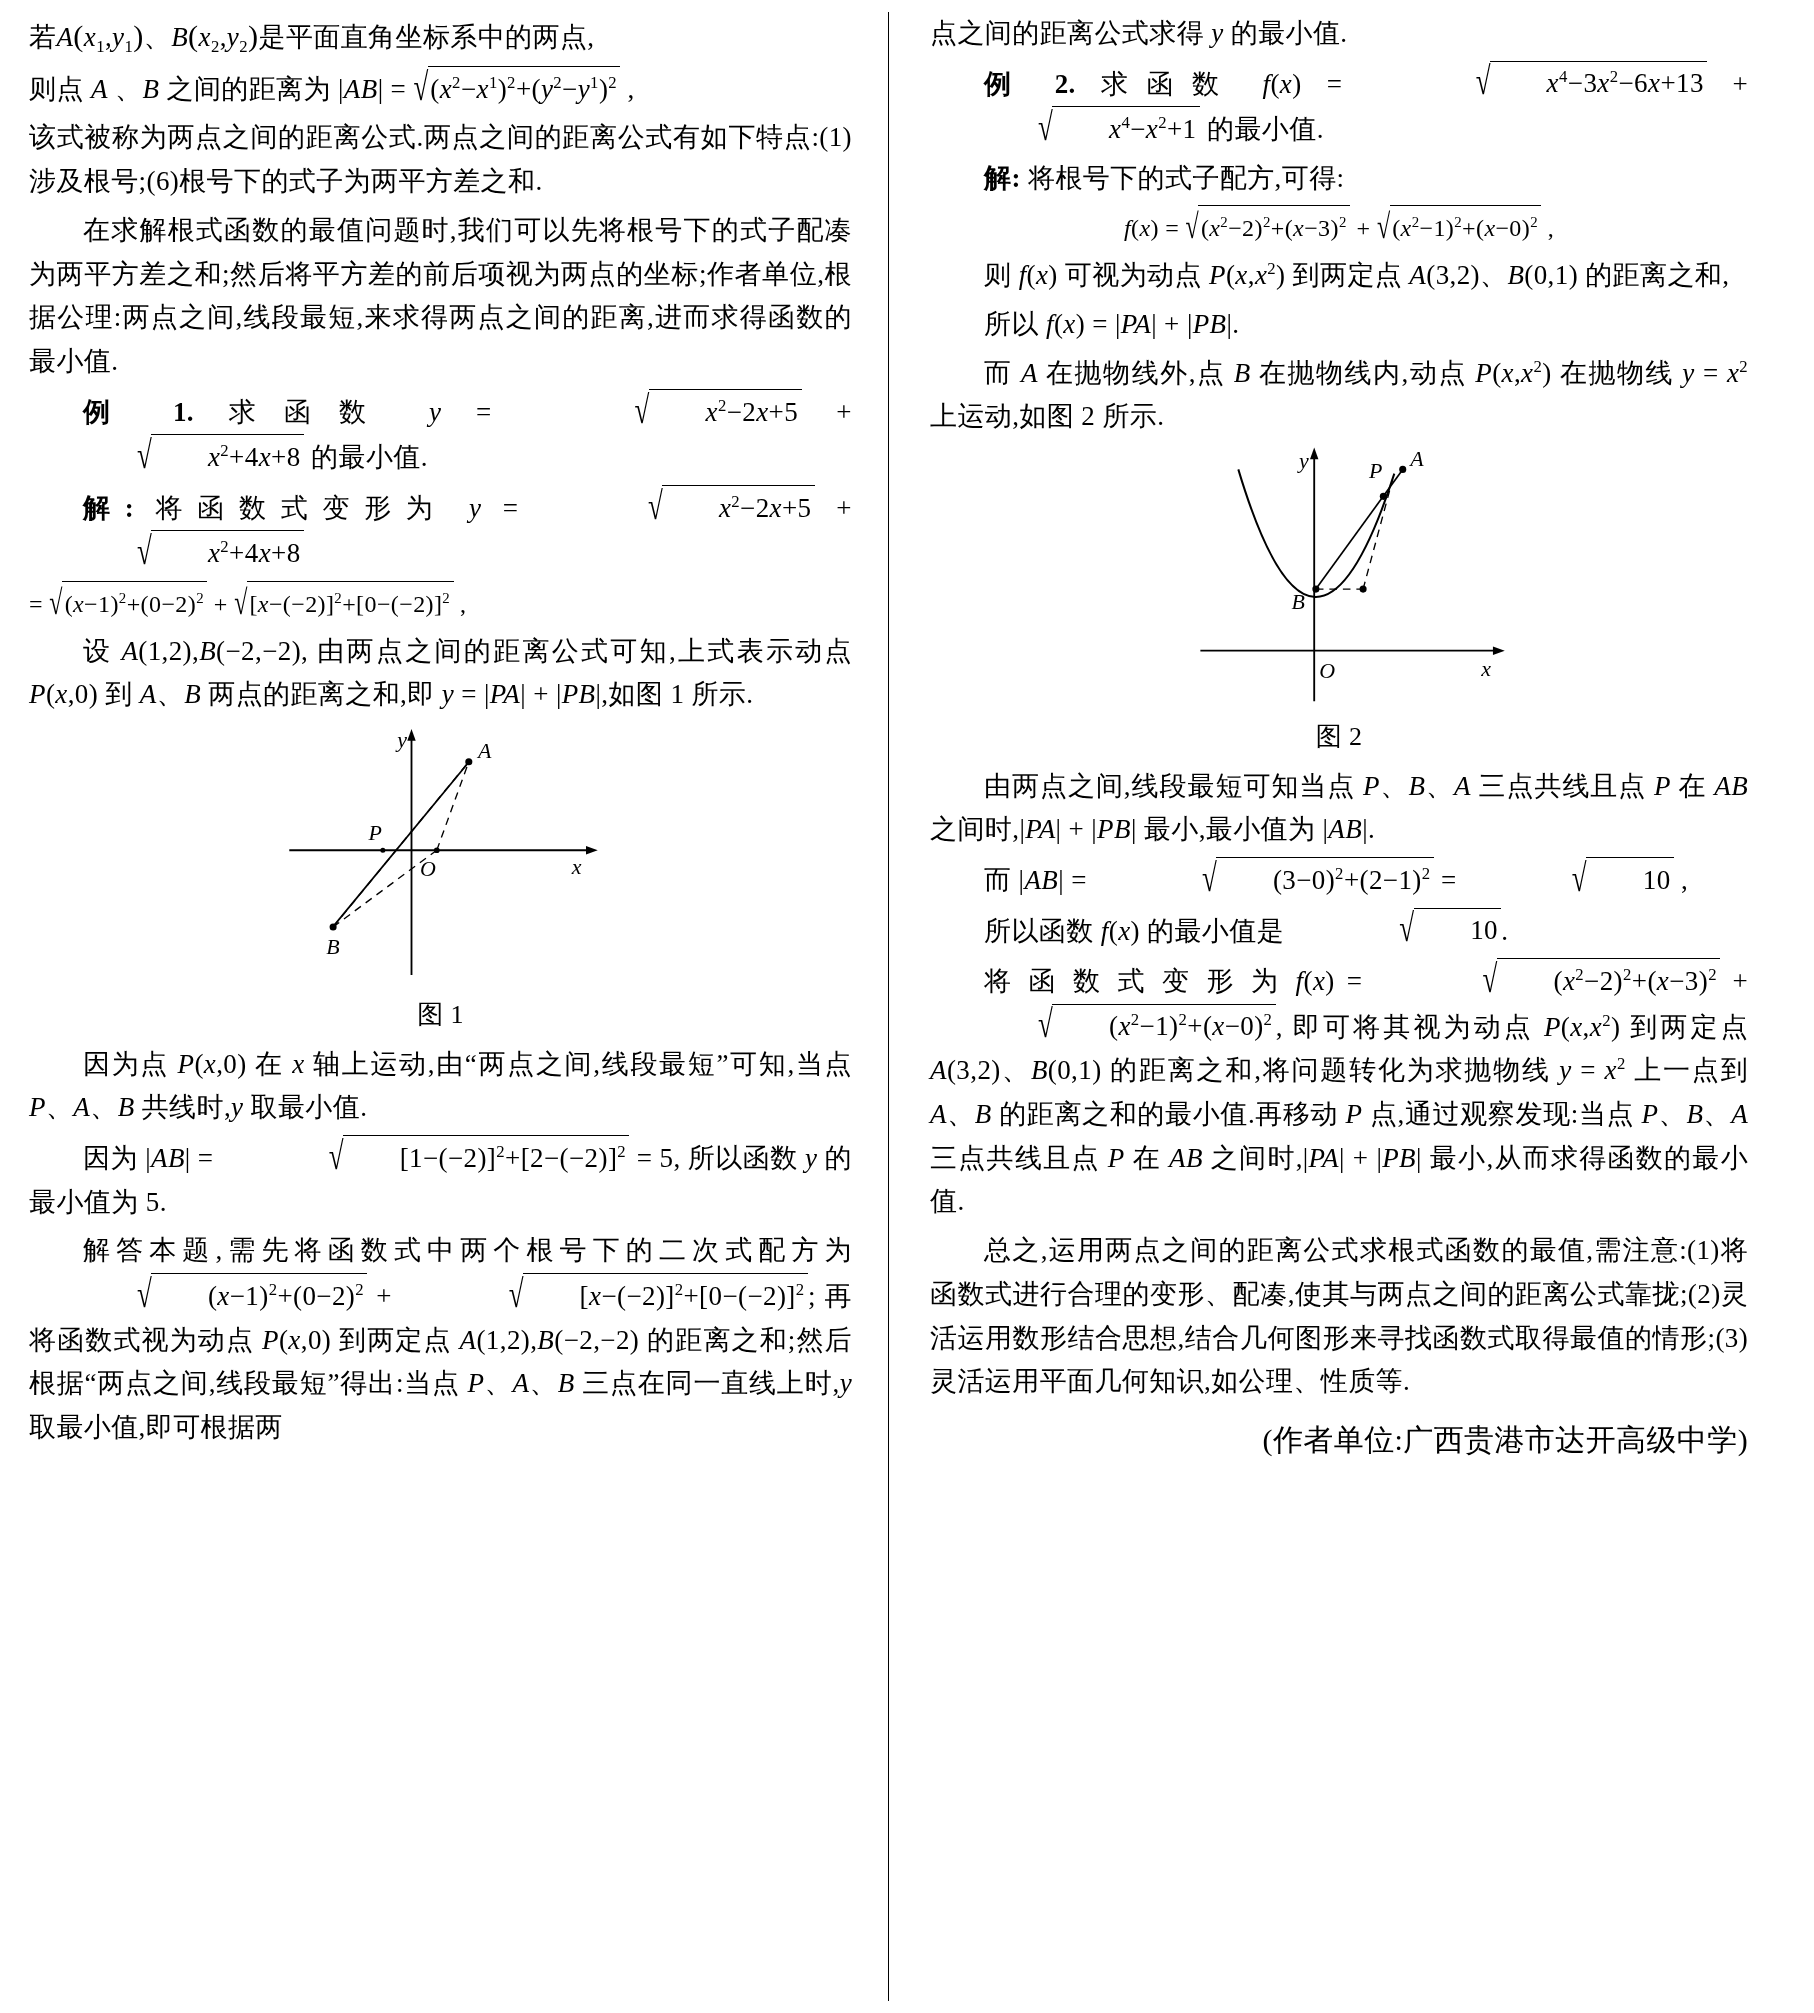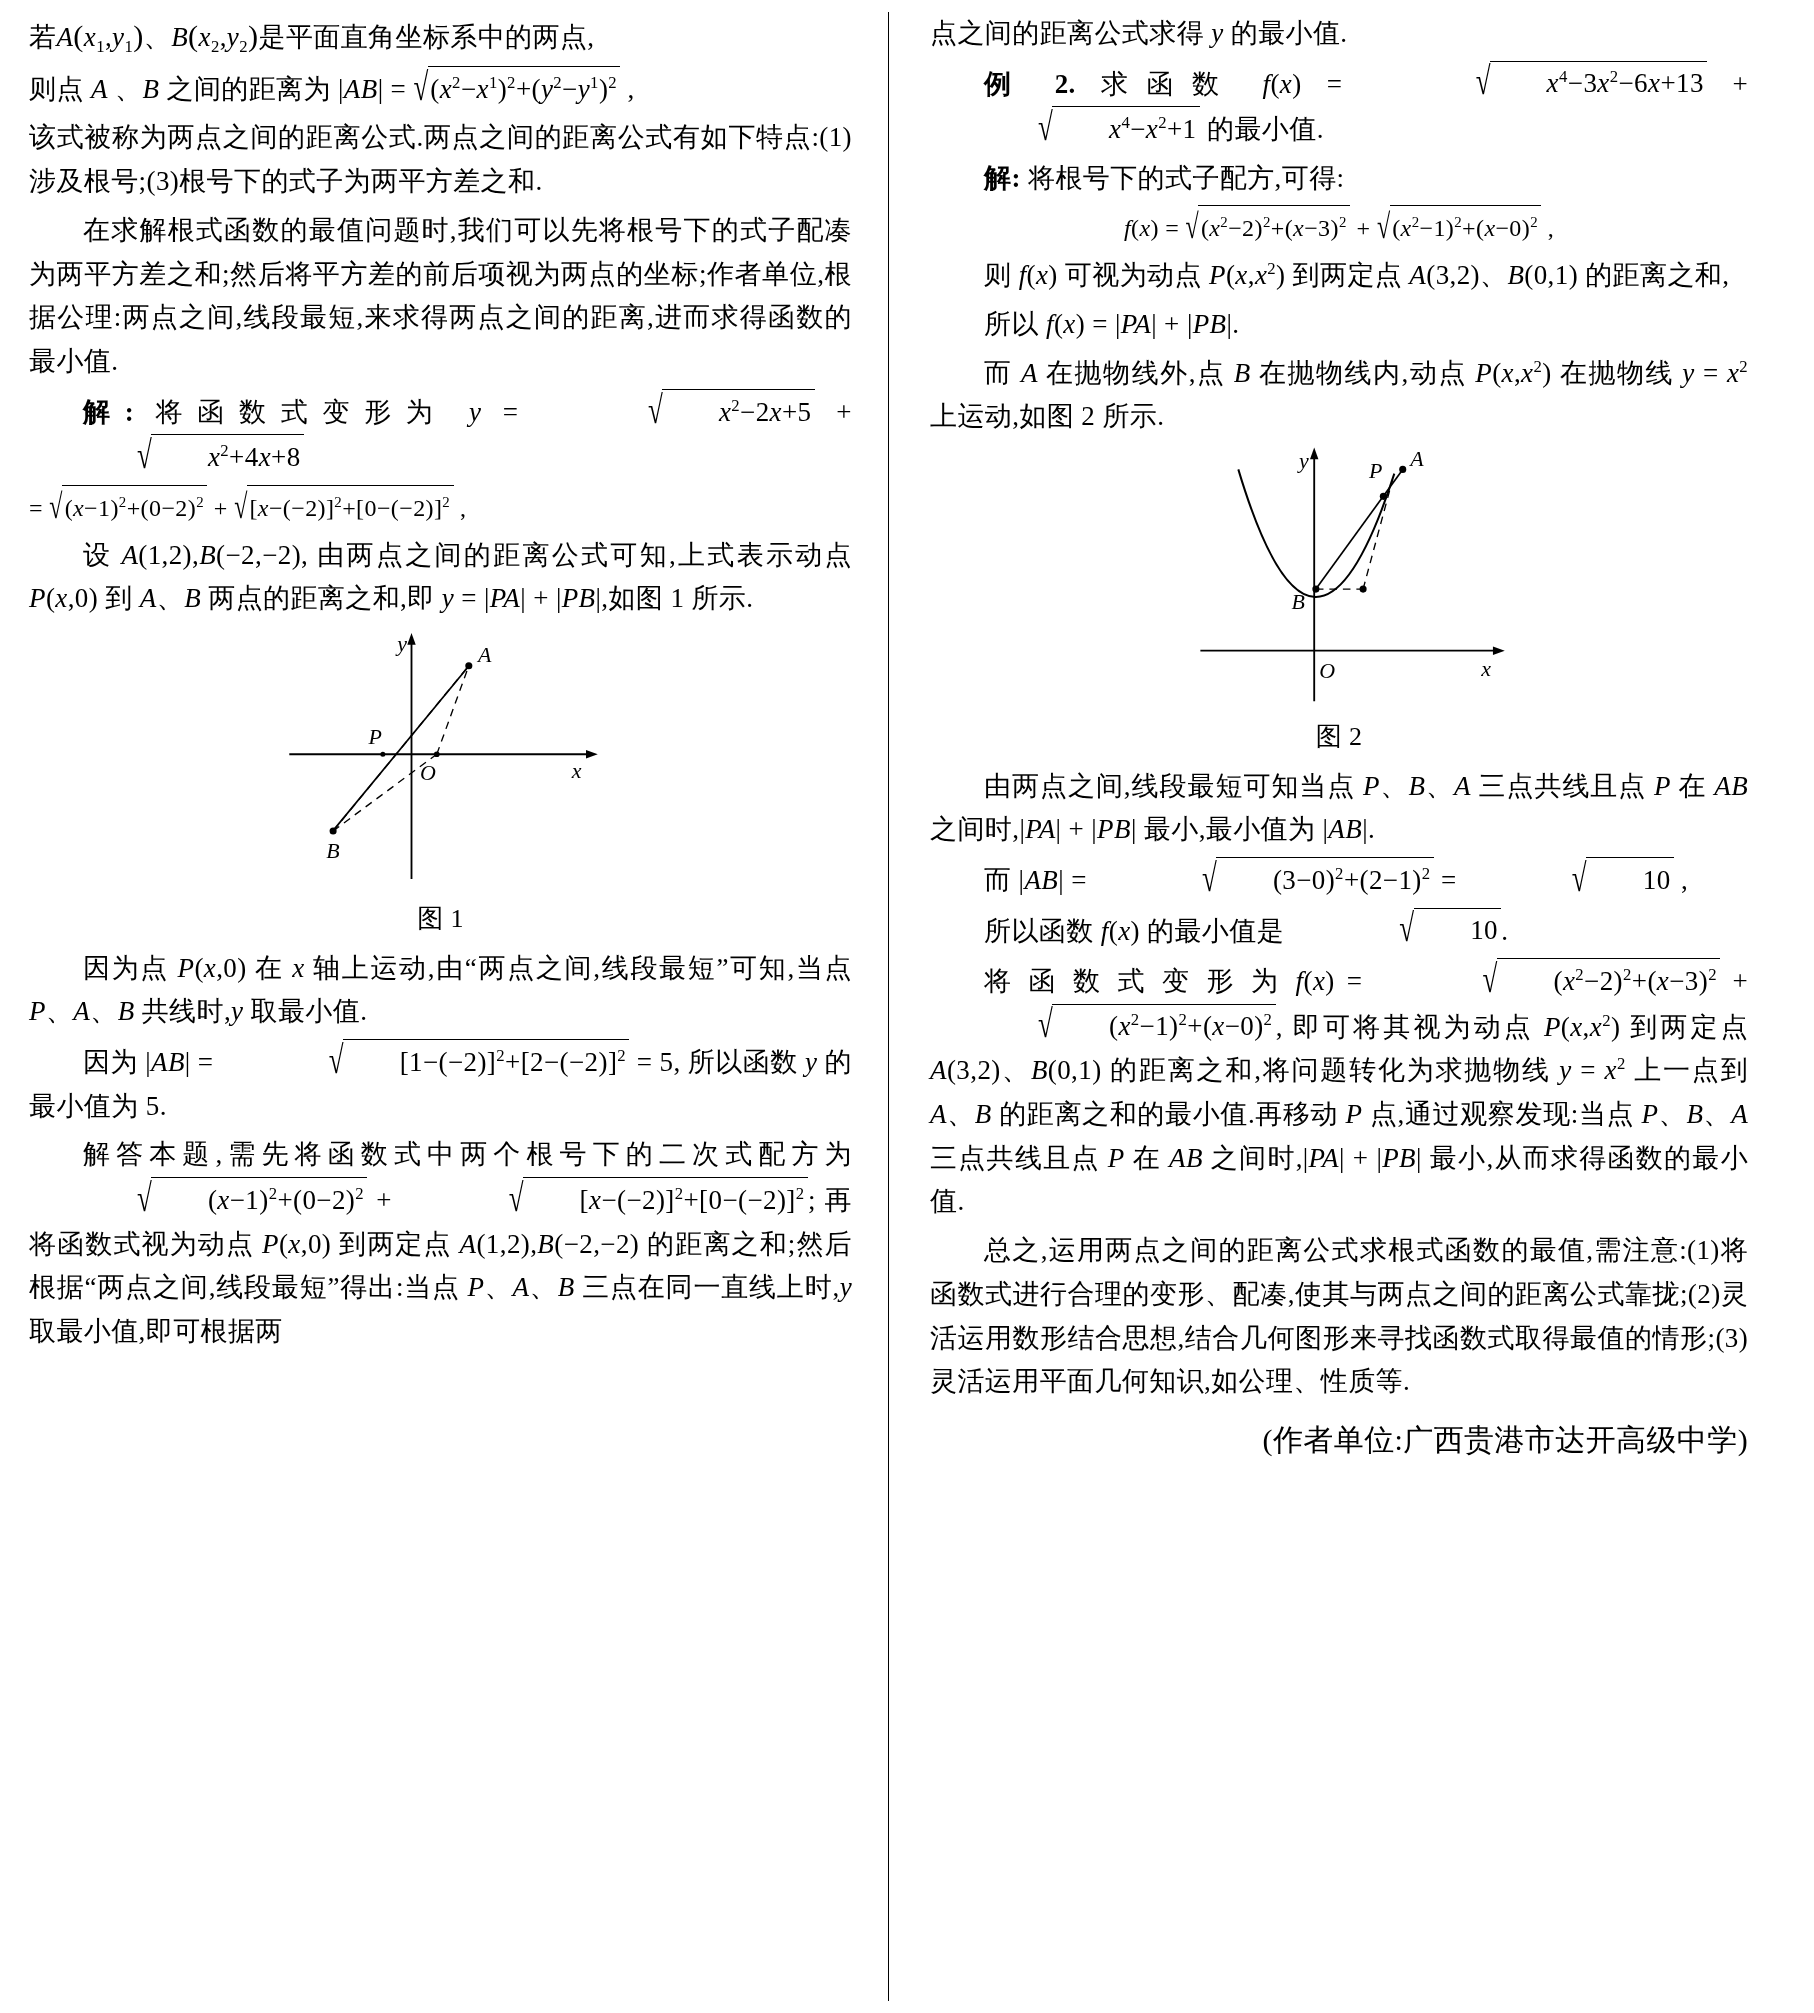--- a/index.html
+++ b/index.html
@@ -81,24 +81,32 @@
 
       <p>
         若<i>A</i><span class="frac-paren">(</span><i>x</i><span class="sub">1</span>,<i>y</i><span class="sub">1</span><span class="frac-paren">)</span>、<i>B</i><span class="frac-paren">(</span><i>x</i><span class="sub">2</span>,<i>y</i><span class="sub">2</span><span class="frac-paren">)</span>是平面直角坐标系中的两点,
       </p>
 
       <p>
         则点 <i>A</i> 、<i>B</i> 之间的距离为 |<i>AB</i>| =
         <span class="rad"><span class="sign">√</span><span class="body">(<i>x</i><span class="sup">2</span>−<i>x</i><span class="sup">1</span>)<span class="sup">2</span>+(<i>y</i><span class="sup">2</span>−<i>y</i><span class="sup">1</span>)<span class="sup">2</span></span></span> ,
       </p>
 
-      <p>该式被称为两点之间的距离公式.两点之间的距离公式有如下特点:(1)涉及根号;(3)根号下的式子为两平方差之和.</p>
+      <p>该式被称为两点之间的距离公式.两点之间的距离公式有如下特点:(1)涉及根号;(6)根号下的式子为两平方差之和.</p>
 
       <p class="ind">在求解根式函数的最值问题时,我们可以先将根号下的式子配凑为两平方差之和;然后将平方差的前后项视为两点的坐标;作者单位,根据公理:两点之间,线段最短,来求得两点之间的距离,进而求得函数的最小值.</p>
 
+      <p class="ind">
+        <span class="bold">例 1.</span>
+        求函数 <i>y</i> =
+        <span class="rad"><span class="sign">√</span><span class="body"><i>x</i><span class="sup">2</span>−2<i>x</i>+5</span></span>
+        +
+        <span class="rad"><span class="sign">√</span><span class="body"><i>x</i><span class="sup">2</span>+4<i>x</i>+8</span></span>
+        的最小值.
+      </p>
 
       <p class="ind">
         <span class="bold">解:</span>
         将函数式变形为 <i>y</i> =
         <span class="rad"><span class="sign">√</span><span class="body"><i>x</i><span class="sup">2</span>−2<i>x</i>+5</span></span>
         +
         <span class="rad"><span class="sign">√</span><span class="body"><i>x</i><span class="sup">2</span>+4<i>x</i>+8</span></span>
       </p>
 
       <p class="mathline">

